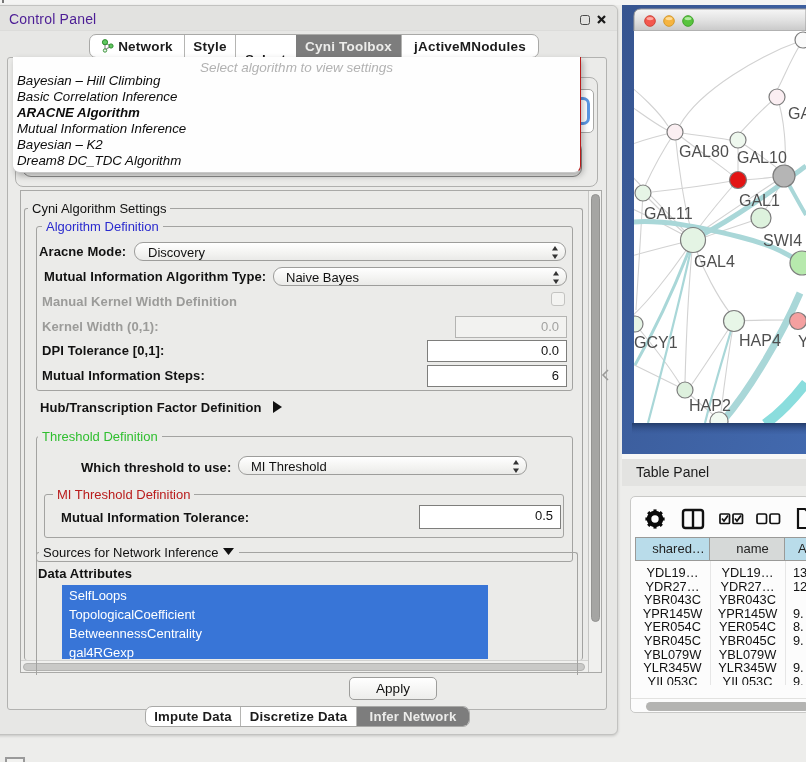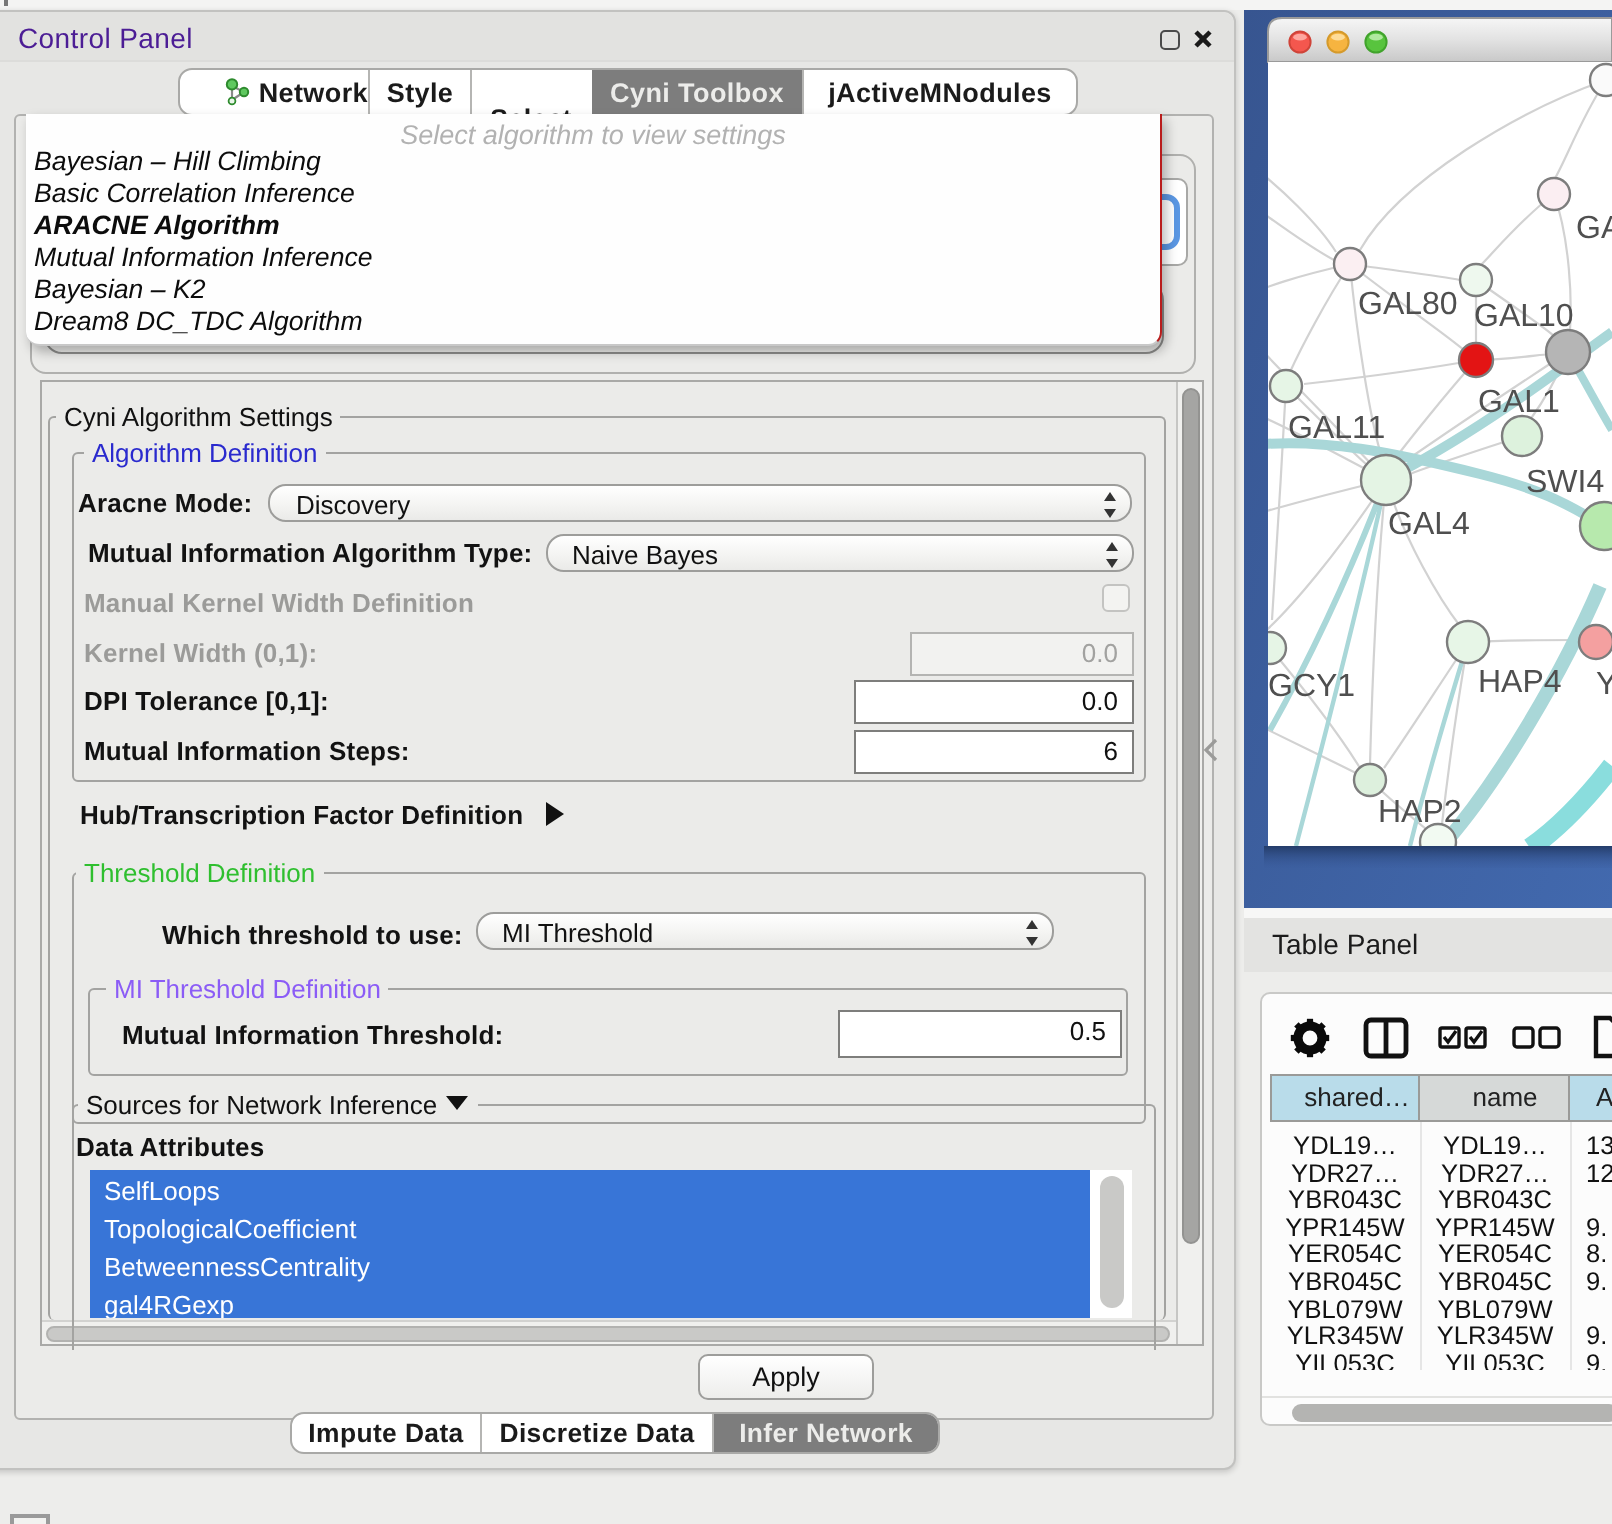--- a/index.html
+++ b/index.html
@@ -59,21 +59,21 @@
 <div style="position:absolute;left:2px;top:0;width:2px;height:3px;background:#777;"></div>
 <div id="win">
  <div id="titlebar">
       <span class="t">Control Panel</span>
     </div>
  <div class="floatbtn"></div>
     <svg style="position:absolute;left:603px;top:8px;" width="11" height="11" viewBox="0 0 11 11">
       <path d="M1.2 2.8 L2.8 1.2 L5.5 3.9 L8.2 1.2 L9.8 2.8 L7.1 5.5 L9.8 8.2 L8.2 9.8 L5.5 7.1 L2.8 9.8 L1.2 8.2 L3.9 5.5 Z" fill="#1a1a1a"></path>
     </svg>
  <div class="tabbar" id="toptabs">
-   <div class="tab" style="width:95px;justify-content:flex-end;"><svg width="13" height="14" viewBox="0 0 13 14" style="margin-right:4px">
+   <div class="tab" style="width:95px;"><svg width="13" height="14" viewBox="0 0 13 14" style="margin-right:4px">
           <path d="M4 4 L4 11 M4 11 L10 7 M4 4 L10 7" stroke="#8a8a8a" stroke-width="1.1" fill="none"></path>
           <circle cx="4" cy="3.2" r="2.6" fill="#5fc85f" stroke="#2e8b2e" stroke-width="1"></circle>
           <circle cx="10" cy="7" r="2.1" fill="#5fc85f" stroke="#2e8b2e" stroke-width="1"></circle>
           <circle cx="4" cy="11.5" r="1.7" fill="#e8f5e8" stroke="#2e8b2e" stroke-width=".9"></circle>
         </svg>Network</div>
    <div class="tab" style="width:51px;">Style</div>
    <div class="tab" style="width:60px;margin-top:24px;">Select</div>
    <div class="tab dark" style="width:106px;">Cyni Toolbox</div>
    <div class="tab" style="width:136px;">jActiveMNodules</div>
  </div>
@@ -143,33 +143,33 @@
    </div>
    <div class="lbl" style="left:60px;top:269px;">Which threshold to use:</div>
    <div class="combo" style="left:217px;top:265px;width:289px;">
           <span class="tx">MI Threshold</span>
      <svg class="ar" viewBox="0 0 8 17">
             <path d="M4 2 L7 6.5 L1 6.5 Z" fill="#333"></path>
             <path d="M4 15 L7 10.5 L1 10.5 Z" fill="#333"></path>
           </svg>
         </div>
    <div class="grp" style="left:23px;top:303px;width:520px;height:44px;">
-     <div class="cap" style="left:8px;color:#8b5cf6;">MI Threshold Definition</div>
-   </div>
-   <div class="lbl" style="left:40px;top:319px;">Mutual Information Threshold:</div>
+     <div class="cap" style="left:8px;color:#b91c1c;">MI Threshold Definition</div>
+   </div>
+   <div class="lbl" style="left:40px;top:319px;">Mutual Information Tolerance:</div>
    <div class="field" style="left:398px;top:314px;width:142px;height:24px;">
           <span class="v">0.5</span>
         </div>
    <div class="grp" style="left:15px;top:361px;width:542px;height:123px;border-bottom:none;border-radius:3px 3px 0 0;">
      <div class="cap" style="left:2px;color:#111;">Sources for Network Inference <svg width="13" height="9" viewBox="0 0 13 9" style="vertical-align:1px;">
               <path d="M1 1 L12 1 L6.5 8 Z" fill="#111"></path>
             </svg></div>
    </div>
    <div class="lbl" style="left:17px;top:375px;">Data Attributes</div>
-   <div style="position:absolute;left:24px;top:394px;width:521px;height:74px;background:#fff;overflow:hidden;">
+   <div style="position:absolute;left:41px;top:394px;width:426px;height:74px;background:#fff;overflow:hidden;">
      <div style="position:absolute;left:0;top:0;width:500px;height:76px;background:#3875d7;"></div>
      <div class="lrow" style="top:3px;">SelfLoops</div>
      <div class="lrow" style="top:22px;">TopologicalCoefficient</div>
      <div class="lrow" style="top:41px;">BetweennessCentrality</div>
      <div class="lrow" style="top:60px;">gal4RGexp</div>
      <div style="position:absolute;left:505px;top:3px;width:12px;height:66px;background:#c9c9c7;border-radius:6px;"></div>
    </div>
   </div>
   <div id="applybtn">Apply</div>
  </div>

